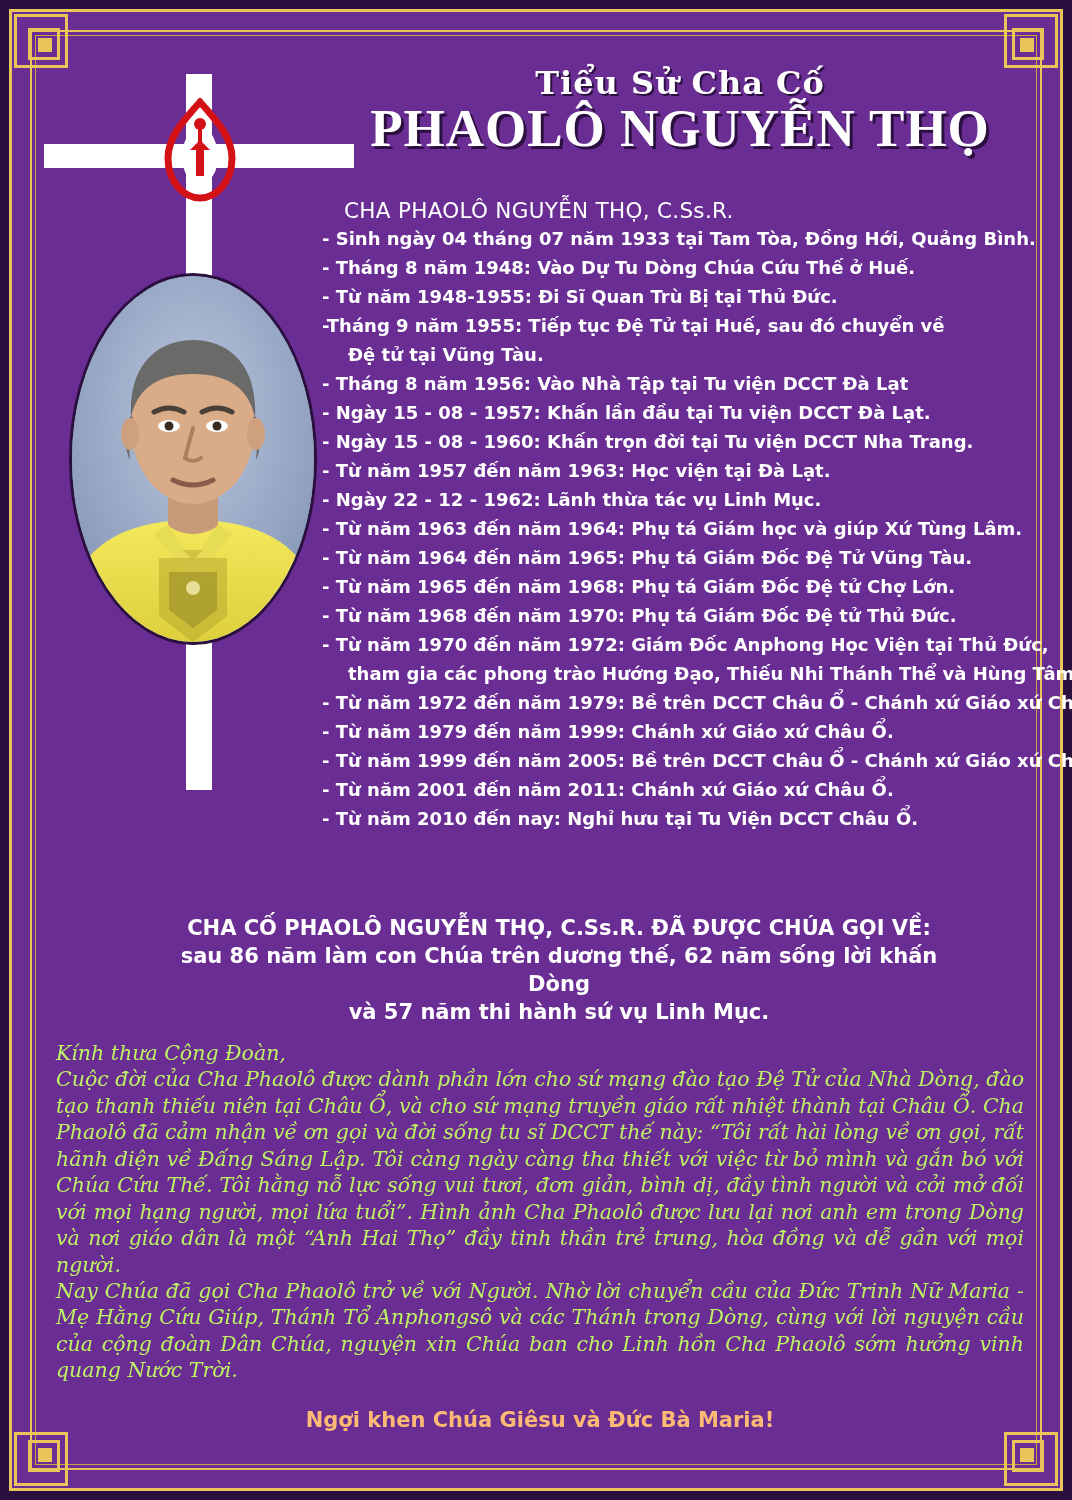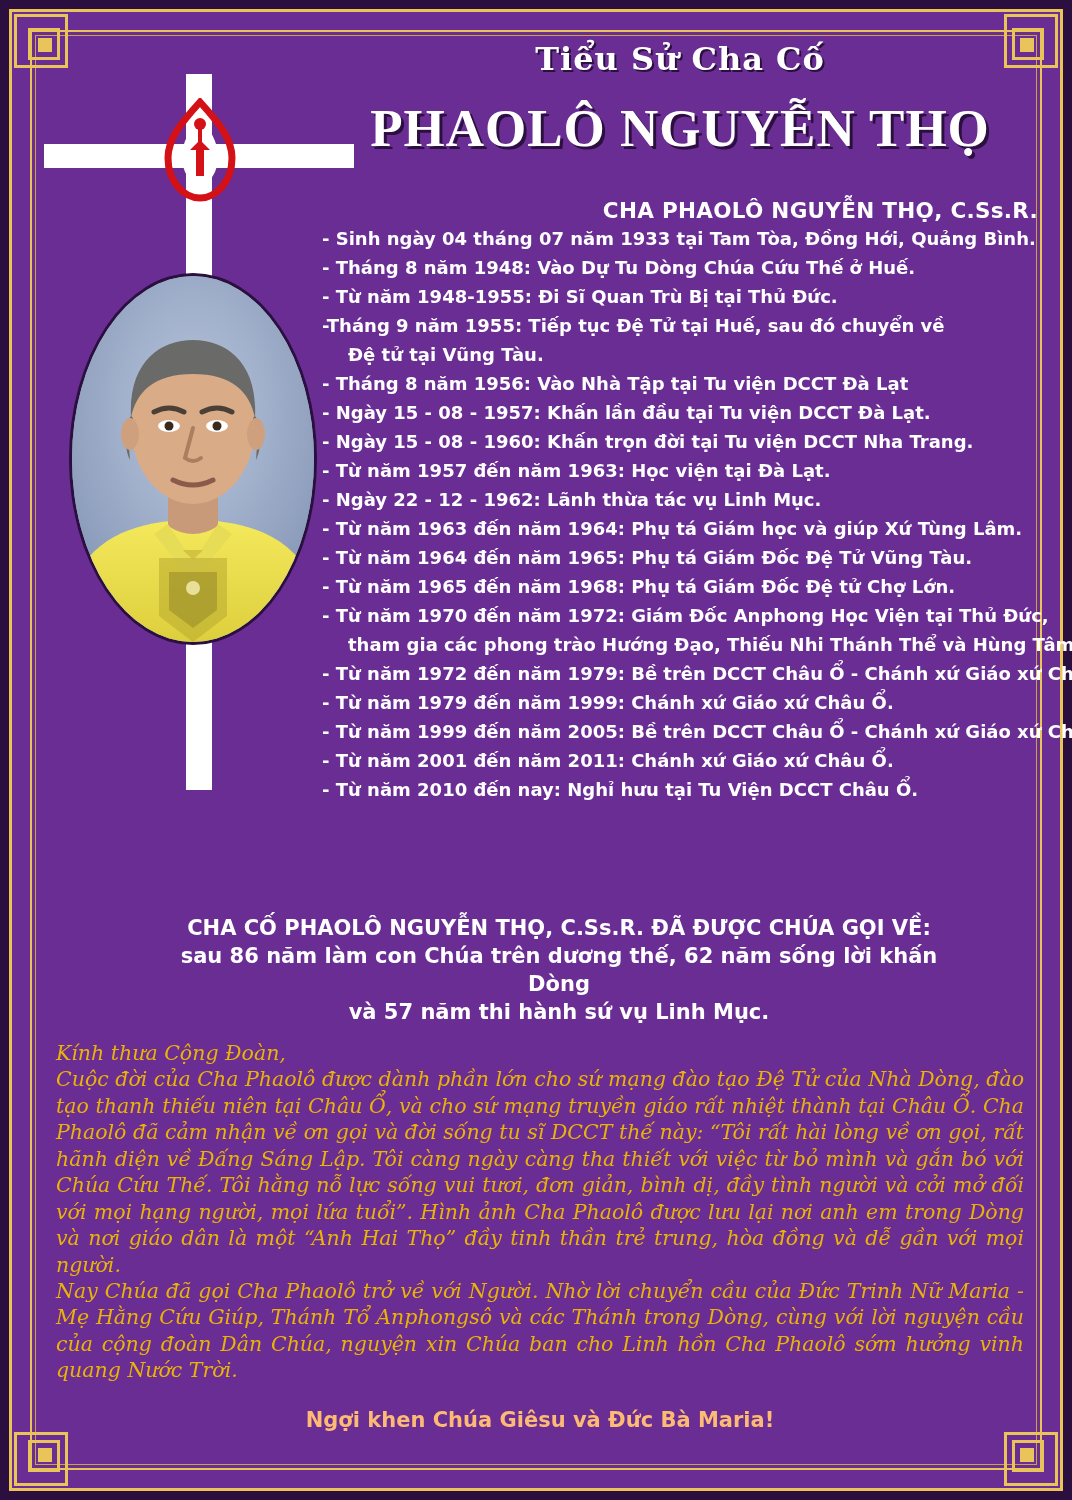--- a/index.html
+++ b/index.html
@@ -125,21 +125,21 @@
     overflow: hidden;
     box-shadow: 0 0 0 3px #2b0f3f;
     background: #8fa3c4;
   }
   .portrait-svg { display: block; width: 100%; height: 100%; }
 
   
   .title-small {
     position: absolute;
     left: 350px;
-    top: 40px;
+    top: 64px;
     width: 660px;
     text-align: center;
     color: #ffffff;
     font-family: "DejaVu Serif", serif;
     font-weight: bold;
     font-size: 32px;
     letter-spacing: 1px;
     text-shadow: 2px 2px 0 #2b0f3f;
   }
   .title-big {
@@ -158,25 +158,24 @@
 
   .bio-block {
     position: absolute;
     left: 322px;
     top: 198px;
     width: 716px;
   }
   .bio-name {
     color: #ffffff;
     font-family: "DejaVu Sans", sans-serif;
-    font-weight: bold;
+    font-weight: normal;
     font-size: 21.5px;
     letter-spacing: 0.3px;
     margin: 0 0 7px 22px;
-    text-align: right;
   }
   .bio-line {
     color: #ffffff;
     font-family: "DejaVu Sans", sans-serif;
     font-weight: bold;
     font-size: 18px;
     line-height: 1.0;
     margin: 0 0 11px 0;
     white-space: nowrap;
   }
@@ -193,21 +192,21 @@
     font-weight: bold;
     font-size: 21px;
     line-height: 1.33;
   }
 
   .eulogy {
     position: absolute;
     left: 56px;
     top: 1040px;
     width: 968px;
-    color: #eab308;
+    color: #bef264;
     font-family: "DejaVu Serif", serif;
     font-style: italic;
     font-size: 20.5px;
     line-height: 1.29;
     text-align: justify;
   }
   .eulogy p { margin: 0; }
 
   .closing {
     position: absolute;
@@ -325,20 +324,21 @@
     <div class="bio-line">-Tháng 9 năm 1955: Tiếp tục Đệ Tử tại Huế, sau đó chuyển về</div>
     <div class="bio-line indent">Đệ tử tại Vũng Tàu.</div>
     <div class="bio-line">- Tháng 8 năm 1956: Vào Nhà Tập tại Tu viện DCCT Đà Lạt</div>
     <div class="bio-line">- Ngày 15 - 08 - 1957: Khấn lần đầu tại Tu viện DCCT Đà Lạt.</div>
     <div class="bio-line">- Ngày 15 - 08 - 1960: Khấn trọn đời tại Tu viện DCCT Nha Trang.</div>
     <div class="bio-line">- Từ năm 1957 đến năm 1963: Học viện tại Đà Lạt.</div>
     <div class="bio-line">- Ngày 22 - 12 - 1962: Lãnh thừa tác vụ Linh Mục.</div>
     <div class="bio-line">- Từ năm 1963 đến năm 1964: Phụ tá Giám học và giúp Xứ Tùng Lâm.</div>
     <div class="bio-line">- Từ năm 1964 đến năm 1965: Phụ tá Giám Đốc Đệ Tử Vũng Tàu.</div>
     <div class="bio-line">- Từ năm 1965 đến năm 1968: Phụ tá Giám Đốc Đệ tử Chợ Lớn.</div>
+    <div class="bio-line">- Từ năm 1968 đến năm 1970: Phụ tá Giám Đốc Đệ tử Thủ Đức.</div>
     <div class="bio-line">- Từ năm 1970 đến năm 1972: Giám Đốc Anphong Học Viện tại Thủ Đức,</div>
     <div class="bio-line indent">tham gia các phong trào Hướng Đạo, Thiếu Nhi Thánh Thể và Hùng Tâm Dũng Chí.</div>
     <div class="bio-line">- Từ năm 1972 đến năm 1979: Bề trên DCCT Châu Ổ - Chánh xứ Giáo xứ Châu Ổ.</div>
     <div class="bio-line">- Từ năm 1979 đến năm 1999: Chánh xứ Giáo xứ Châu Ổ.</div>
     <div class="bio-line">- Từ năm 1999 đến năm 2005: Bề trên DCCT Châu Ổ - Chánh xứ Giáo xứ Châu Ổ.</div>
     <div class="bio-line">- Từ năm 2001 đến năm 2011: Chánh xứ Giáo xứ Châu Ổ.</div>
     <div class="bio-line">- Từ năm 2010 đến nay: Nghỉ hưu tại Tu Viện DCCT Châu Ổ.</div>
   </div>
 
   <div class="death-block">

